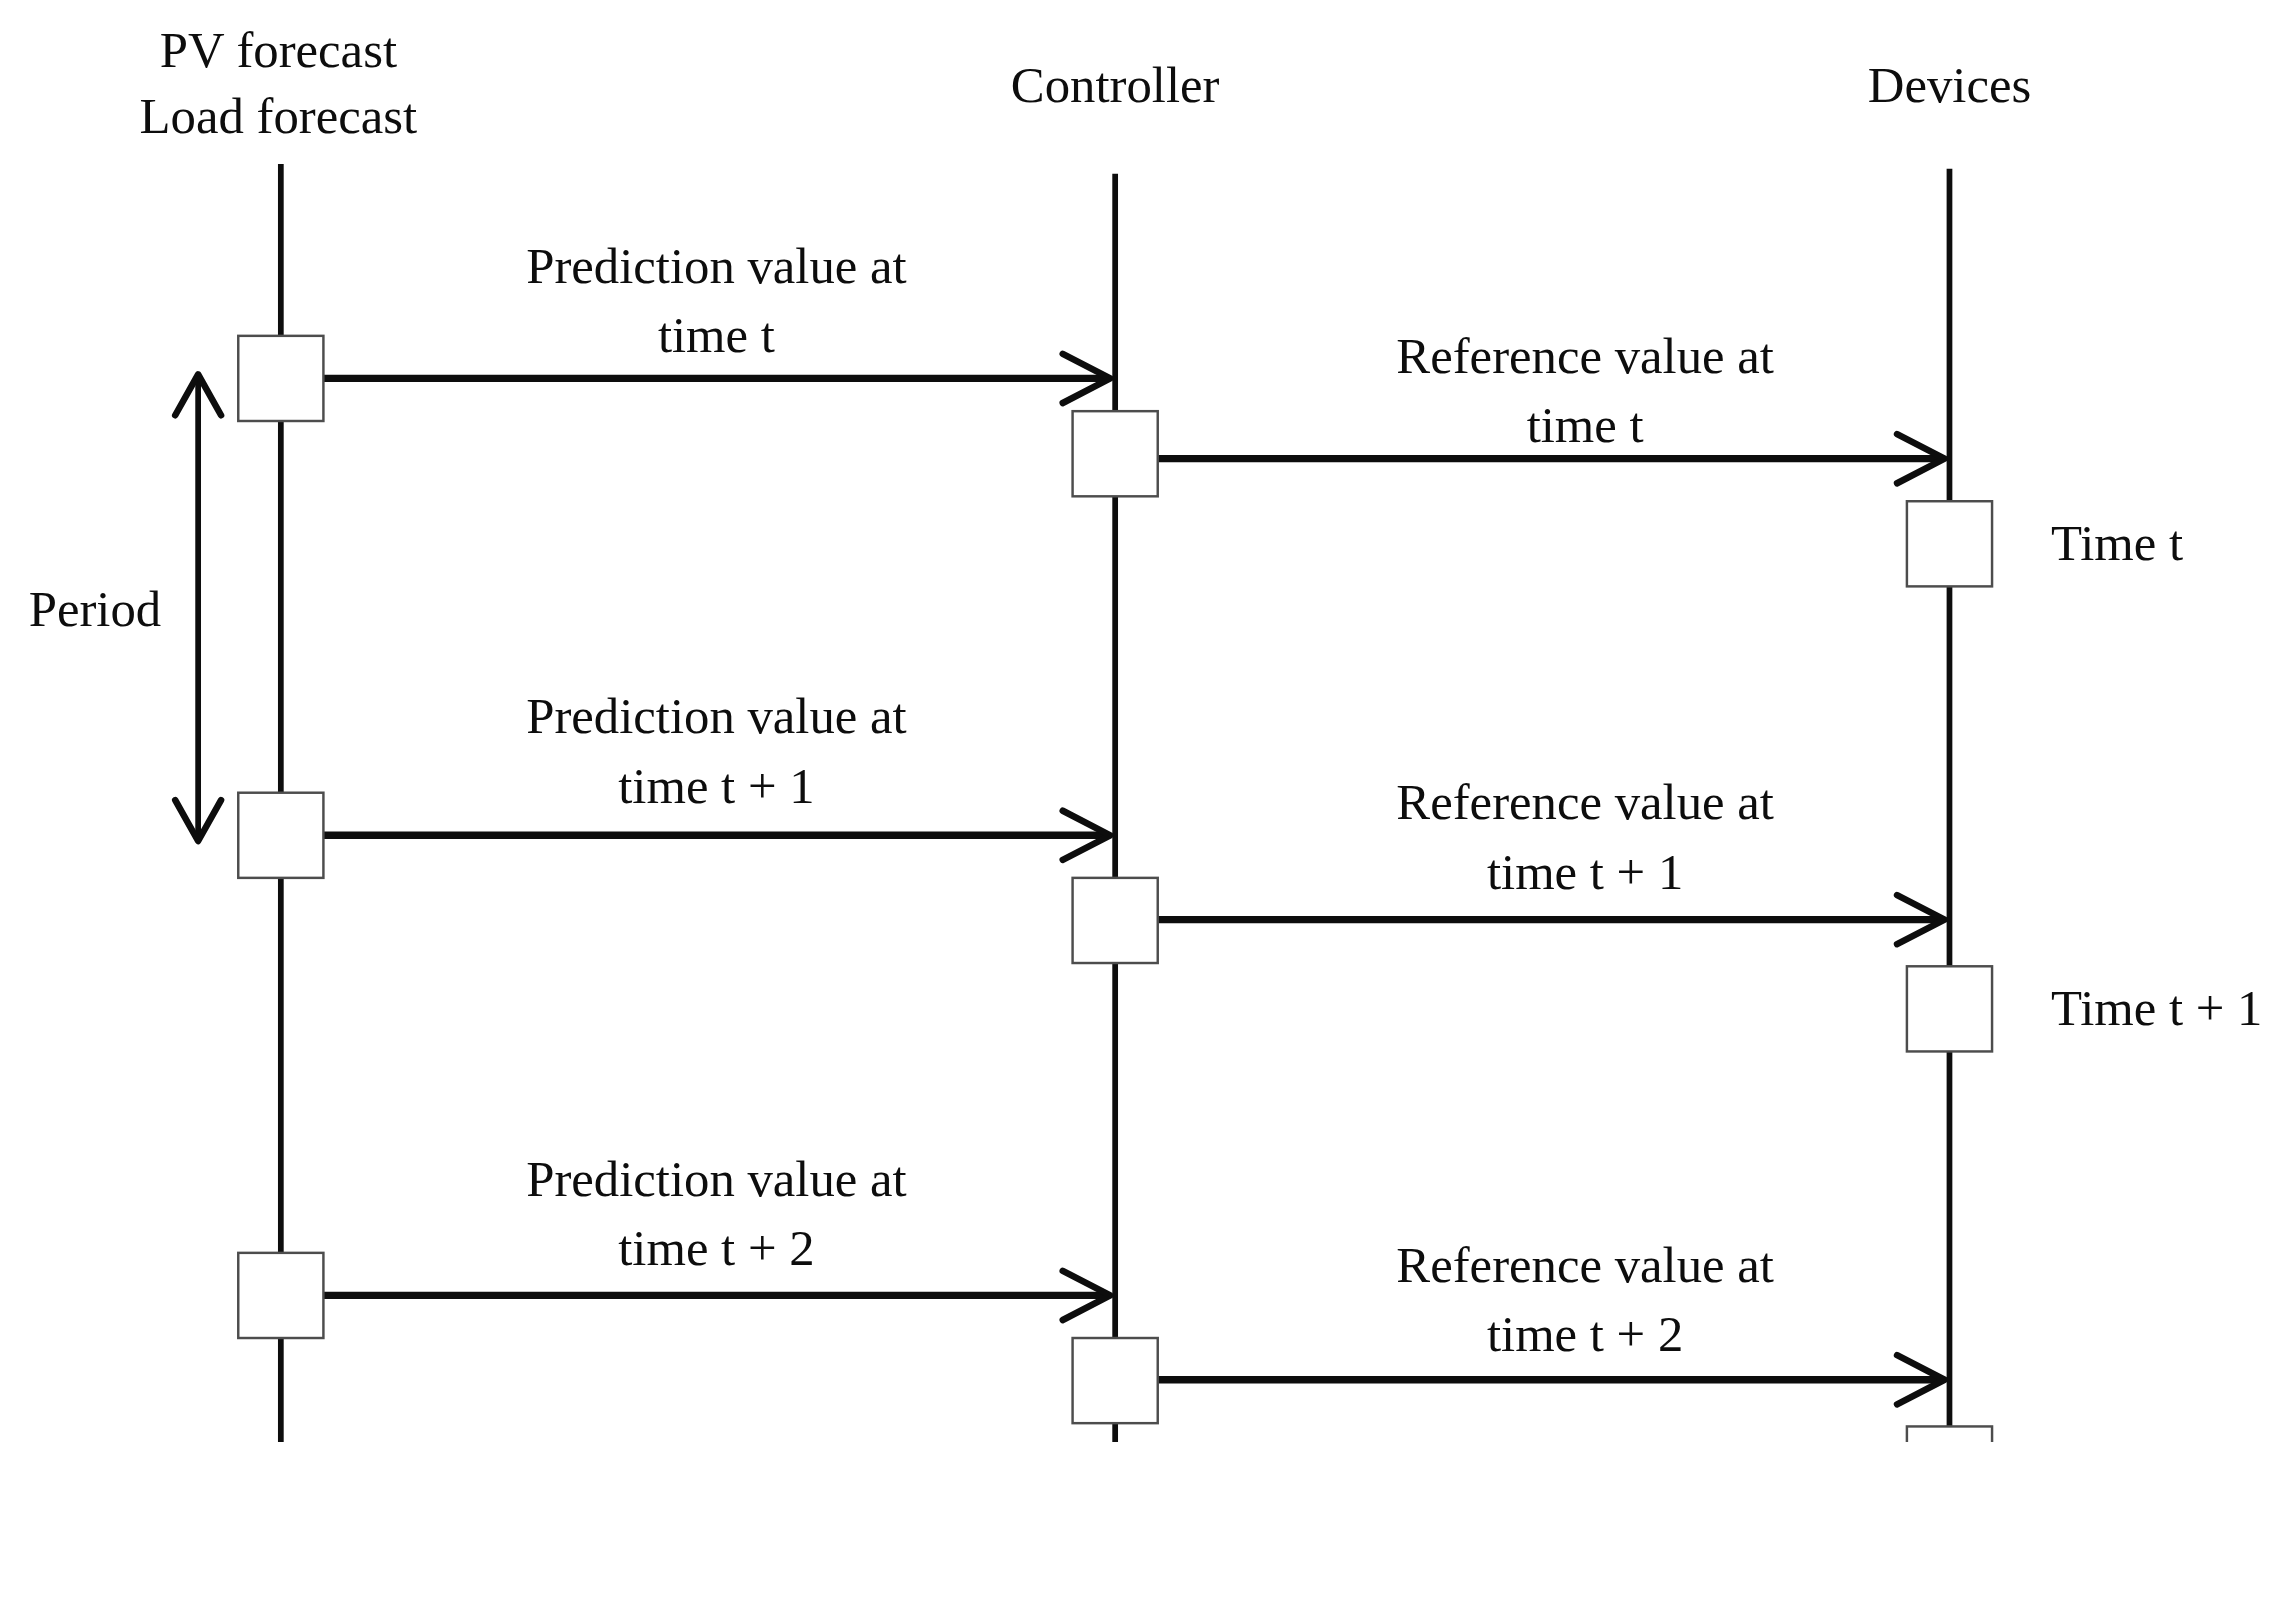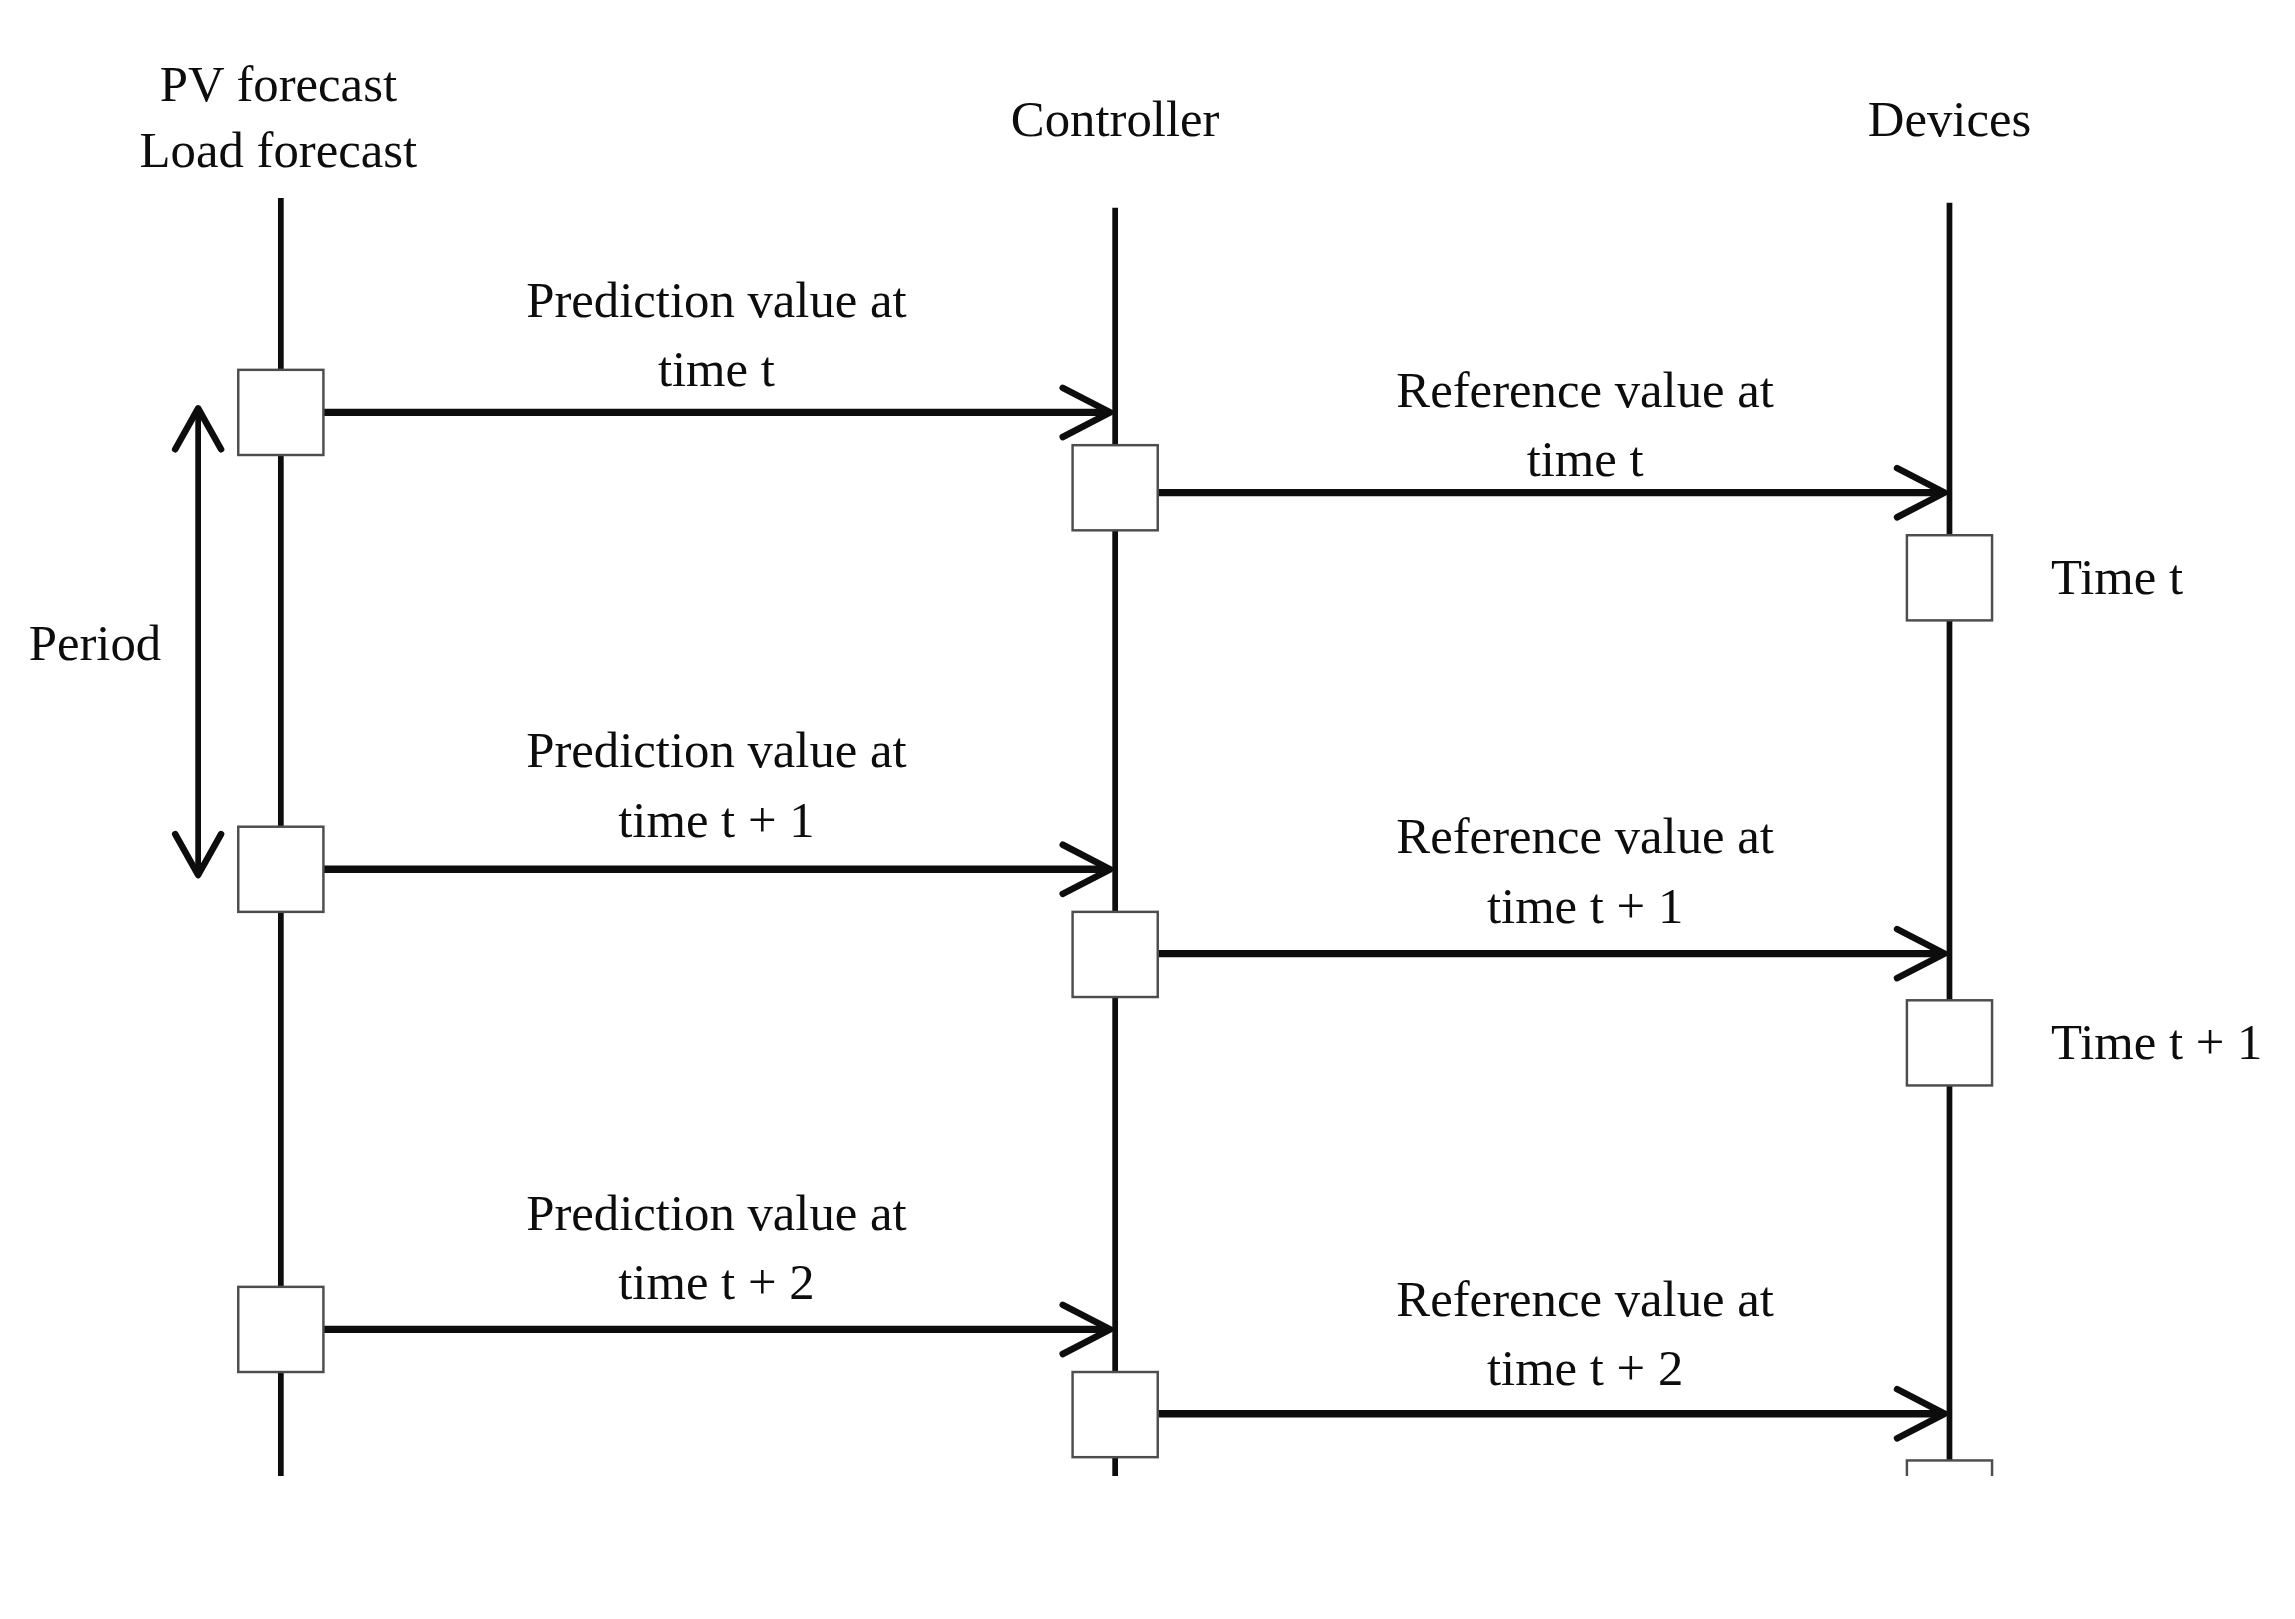--- a/index.html
+++ b/index.html
@@ -1,21 +1,21 @@
 <!DOCTYPE html>
 <html style="--ink: #0d0d0d; --paper: #ffffff; --boxline: #4d4d4d;font-size:13px"><head>
 <meta charset="utf-8">
 <style>
   :root{
     --ink:#0d0d0d;
     --paper:#ffffff;
     --boxline:#4d4d4d;
   }
   html,body{margin:0;padding:0;background:var(--paper);}
-  .figure-wrap{width:2295px;height:1442px;background:var(--paper);margin-top:34px;}
+  .figure-wrap{width:2295px;height:1442px;background:var(--paper);}
   svg{display:block;}
   .label{
     font-family:"Liberation Serif","DejaVu Serif",serif;
     font-size:62px;
     fill:var(--ink);
   }
   .lifeline{stroke:var(--ink);stroke-width:7;fill:none;}
   .msgline{stroke:var(--ink);stroke-width:9;fill:none;}
   .arrowhead{stroke:var(--ink);stroke-width:8;fill:none;stroke-linecap:round;stroke-linejoin:round;}
   .periodline{stroke:var(--ink);stroke-width:7;fill:none;}

